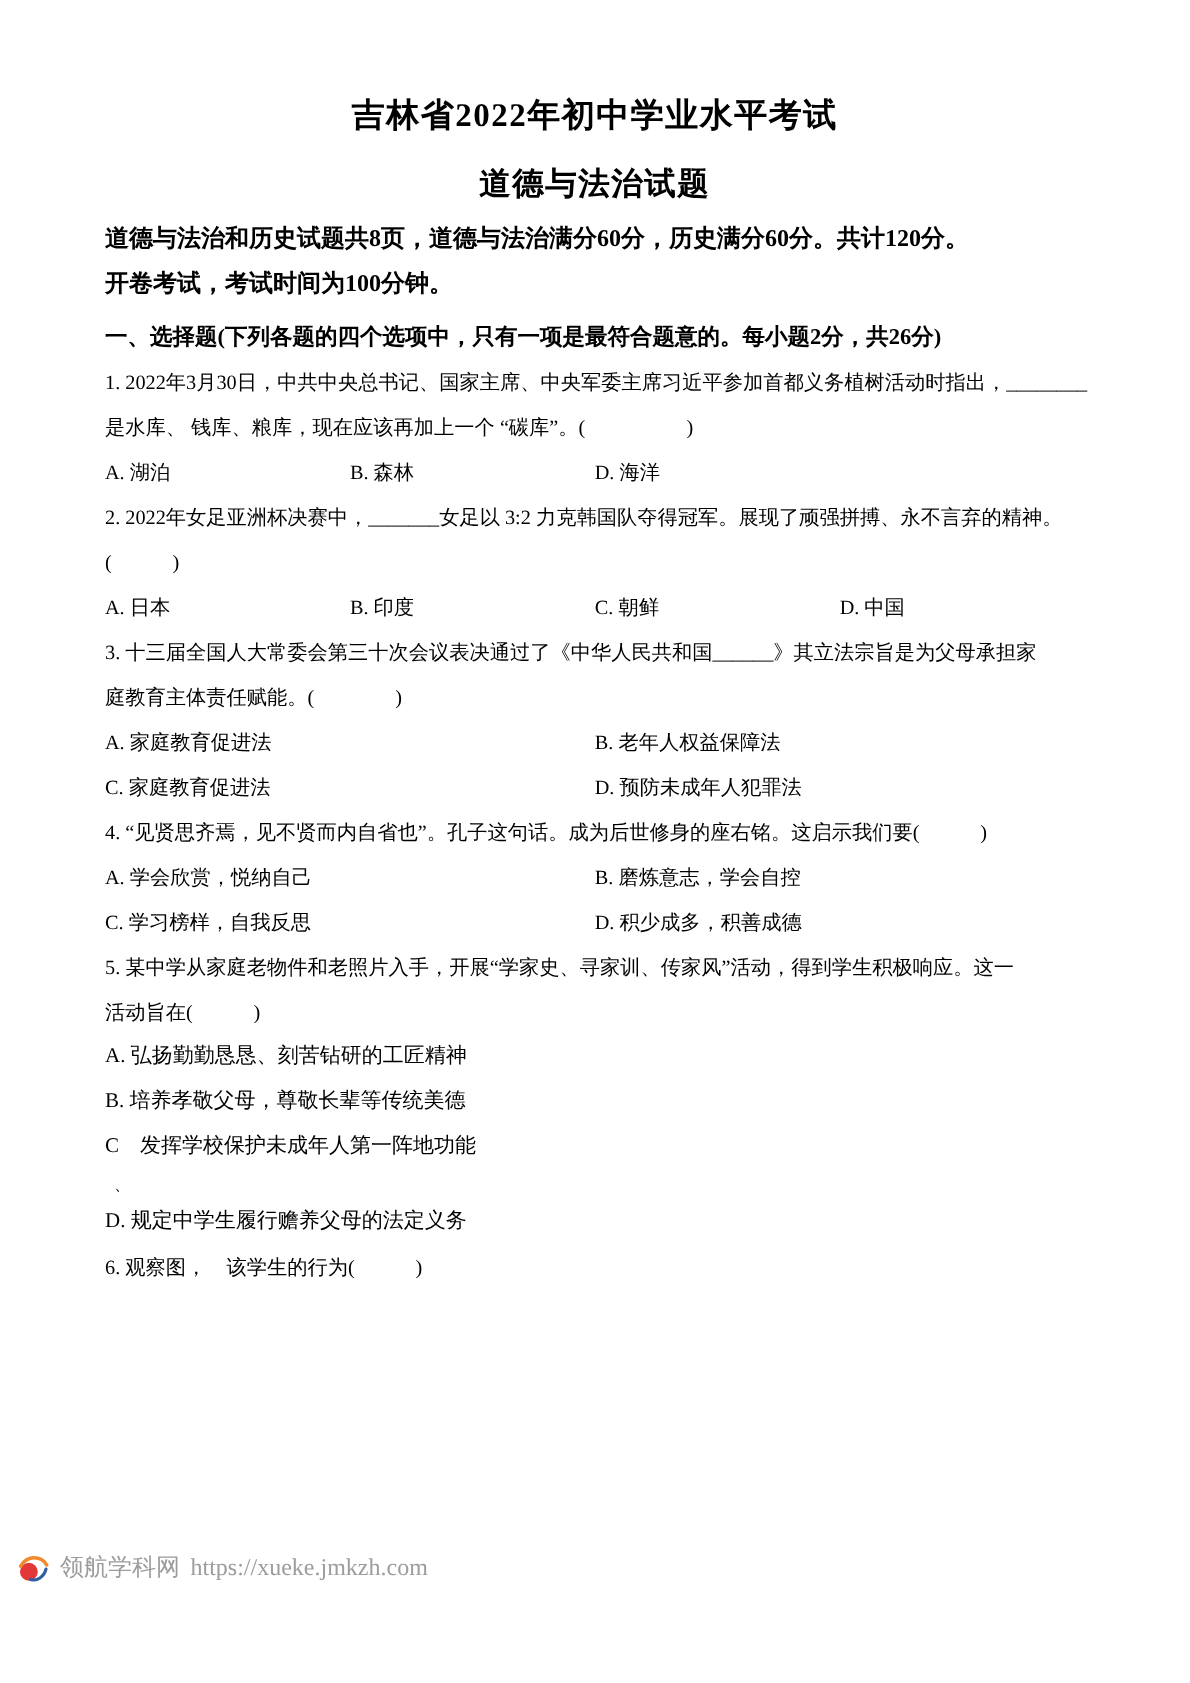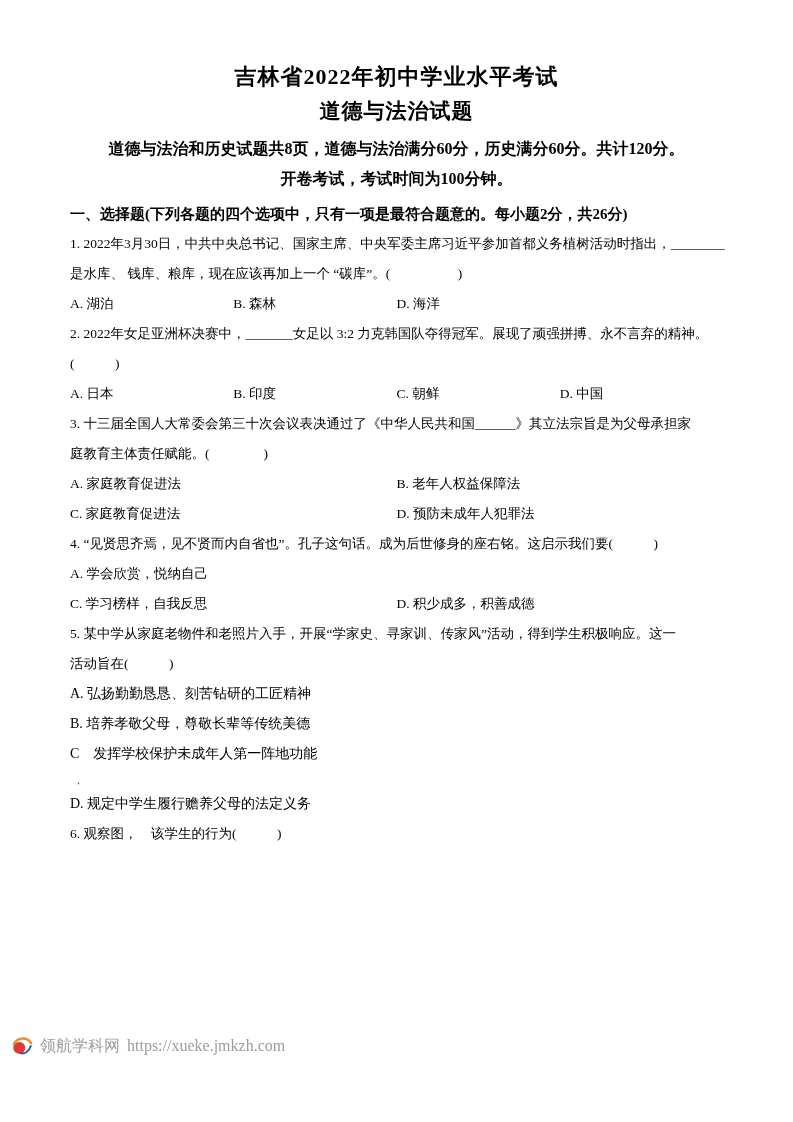--- a/index.html
+++ b/index.html
@@ -7,22 +7,22 @@
   .page {
     width:793px; height:1122px;
     background:#ffffff;
     position:relative;
     overflow:hidden;
     padding:62px 70px 0 70px;
     font-family:"Liberation Serif","DejaVu Serif",serif;
     color:#000000;
   }
   .title { font-size:22px; font-weight:bold; text-align:center; line-height:30px; letter-spacing:1px; }
-  .subtitle { font-size:21px; font-weight:bold; text-align:center; line-height:30px; margin-top:4px; letter-spacing:1px; }
-  .notice { font-size:16px; font-weight:bold; text-align:center; line-height:30px; }
+  .subtitle { font-size:21px; font-weight:bold; text-align:center; line-height:30px; margin-top:15px; letter-spacing:1px; }
+  .notice { font-size:16px; font-weight:bold; line-height:30px; }
   .notice.first { margin-top:8px; }
   .section-heading { font-size:15px; font-weight:bold; line-height:30px; margin-top:5px; white-space:nowrap; }
   .line { font-size:13.5px; line-height:30px; white-space:nowrap; }
   .opt-row4 { display:grid; grid-template-columns:repeat(4,1fr); font-size:13.5px; line-height:30px; }
   .opt-row2 { display:grid; grid-template-columns:1fr 1fr; font-size:13.5px; line-height:30px; }
   .opt-line { font-size:14px; line-height:30px; white-space:nowrap; }
   .opt-cell { white-space:nowrap; }
   .stray { font-size:11px; line-height:20px; padding-left:6px; color:#000; }
   .footer {
     position:absolute; left:11px; top:1034px; width:100%;
@@ -76,20 +76,21 @@
     <div class="opt-row2">
       <span class="opt-cell">C. 家庭教育促进法</span>
       <span class="opt-cell">D. 预防未成年人犯罪法</span>
     </div>
   </div>
 
   <div class="question">
     <div class="line">4. “见贤思齐焉，见不贤而内自省也”。孔子这句话。成为后世修身的座右铭。这启示我们要(　　　)</div>
     <div class="opt-row2">
       <span class="opt-cell">A. 学会欣赏，悦纳自己</span>
+      <span class="opt-cell">B. 磨炼意志，学会自控</span>
     </div>
     <div class="opt-row2">
       <span class="opt-cell">C. 学习榜样，自我反思</span>
       <span class="opt-cell">D. 积少成多，积善成德</span>
     </div>
   </div>
 
   <div class="question">
     <div class="line">5. 某中学从家庭老物件和老照片入手，开展“学家史、寻家训、传家风”活动，得到学生积极响应。这一</div>
     <div class="line">活动旨在(　　　)</div>

